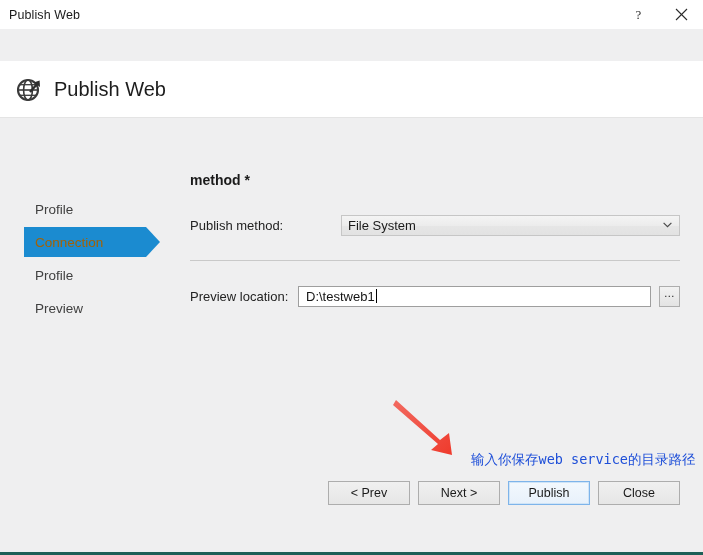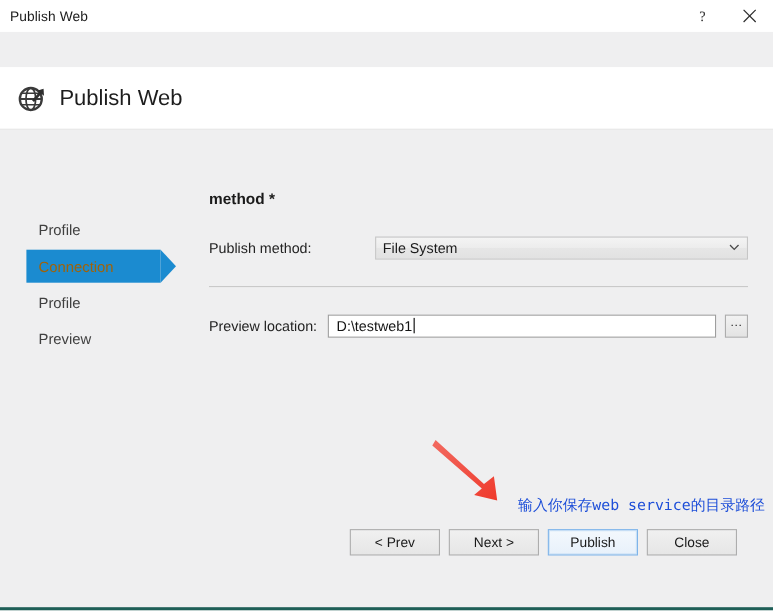--- a/index.html
+++ b/index.html
@@ -245,21 +245,21 @@
     margin-left: 24px;
   }
 
   
   #footer {
     flex: 0 0 auto;
     height: 54px;
     display: flex;
     align-items: center;
     justify-content: flex-end;
-    padding-right: 33px;
+    padding-right: 23px;
     gap: 8px;
     background: #efeff0;
   }
   .btn {
     width: 82px;
     height: 24px;
     border: 1px solid #adadad;
     background: linear-gradient(to bottom, #f0f0f0 0%, #e6e6e6 100%);
     font-size: 12.5px;
     color: #1a1a1a;

